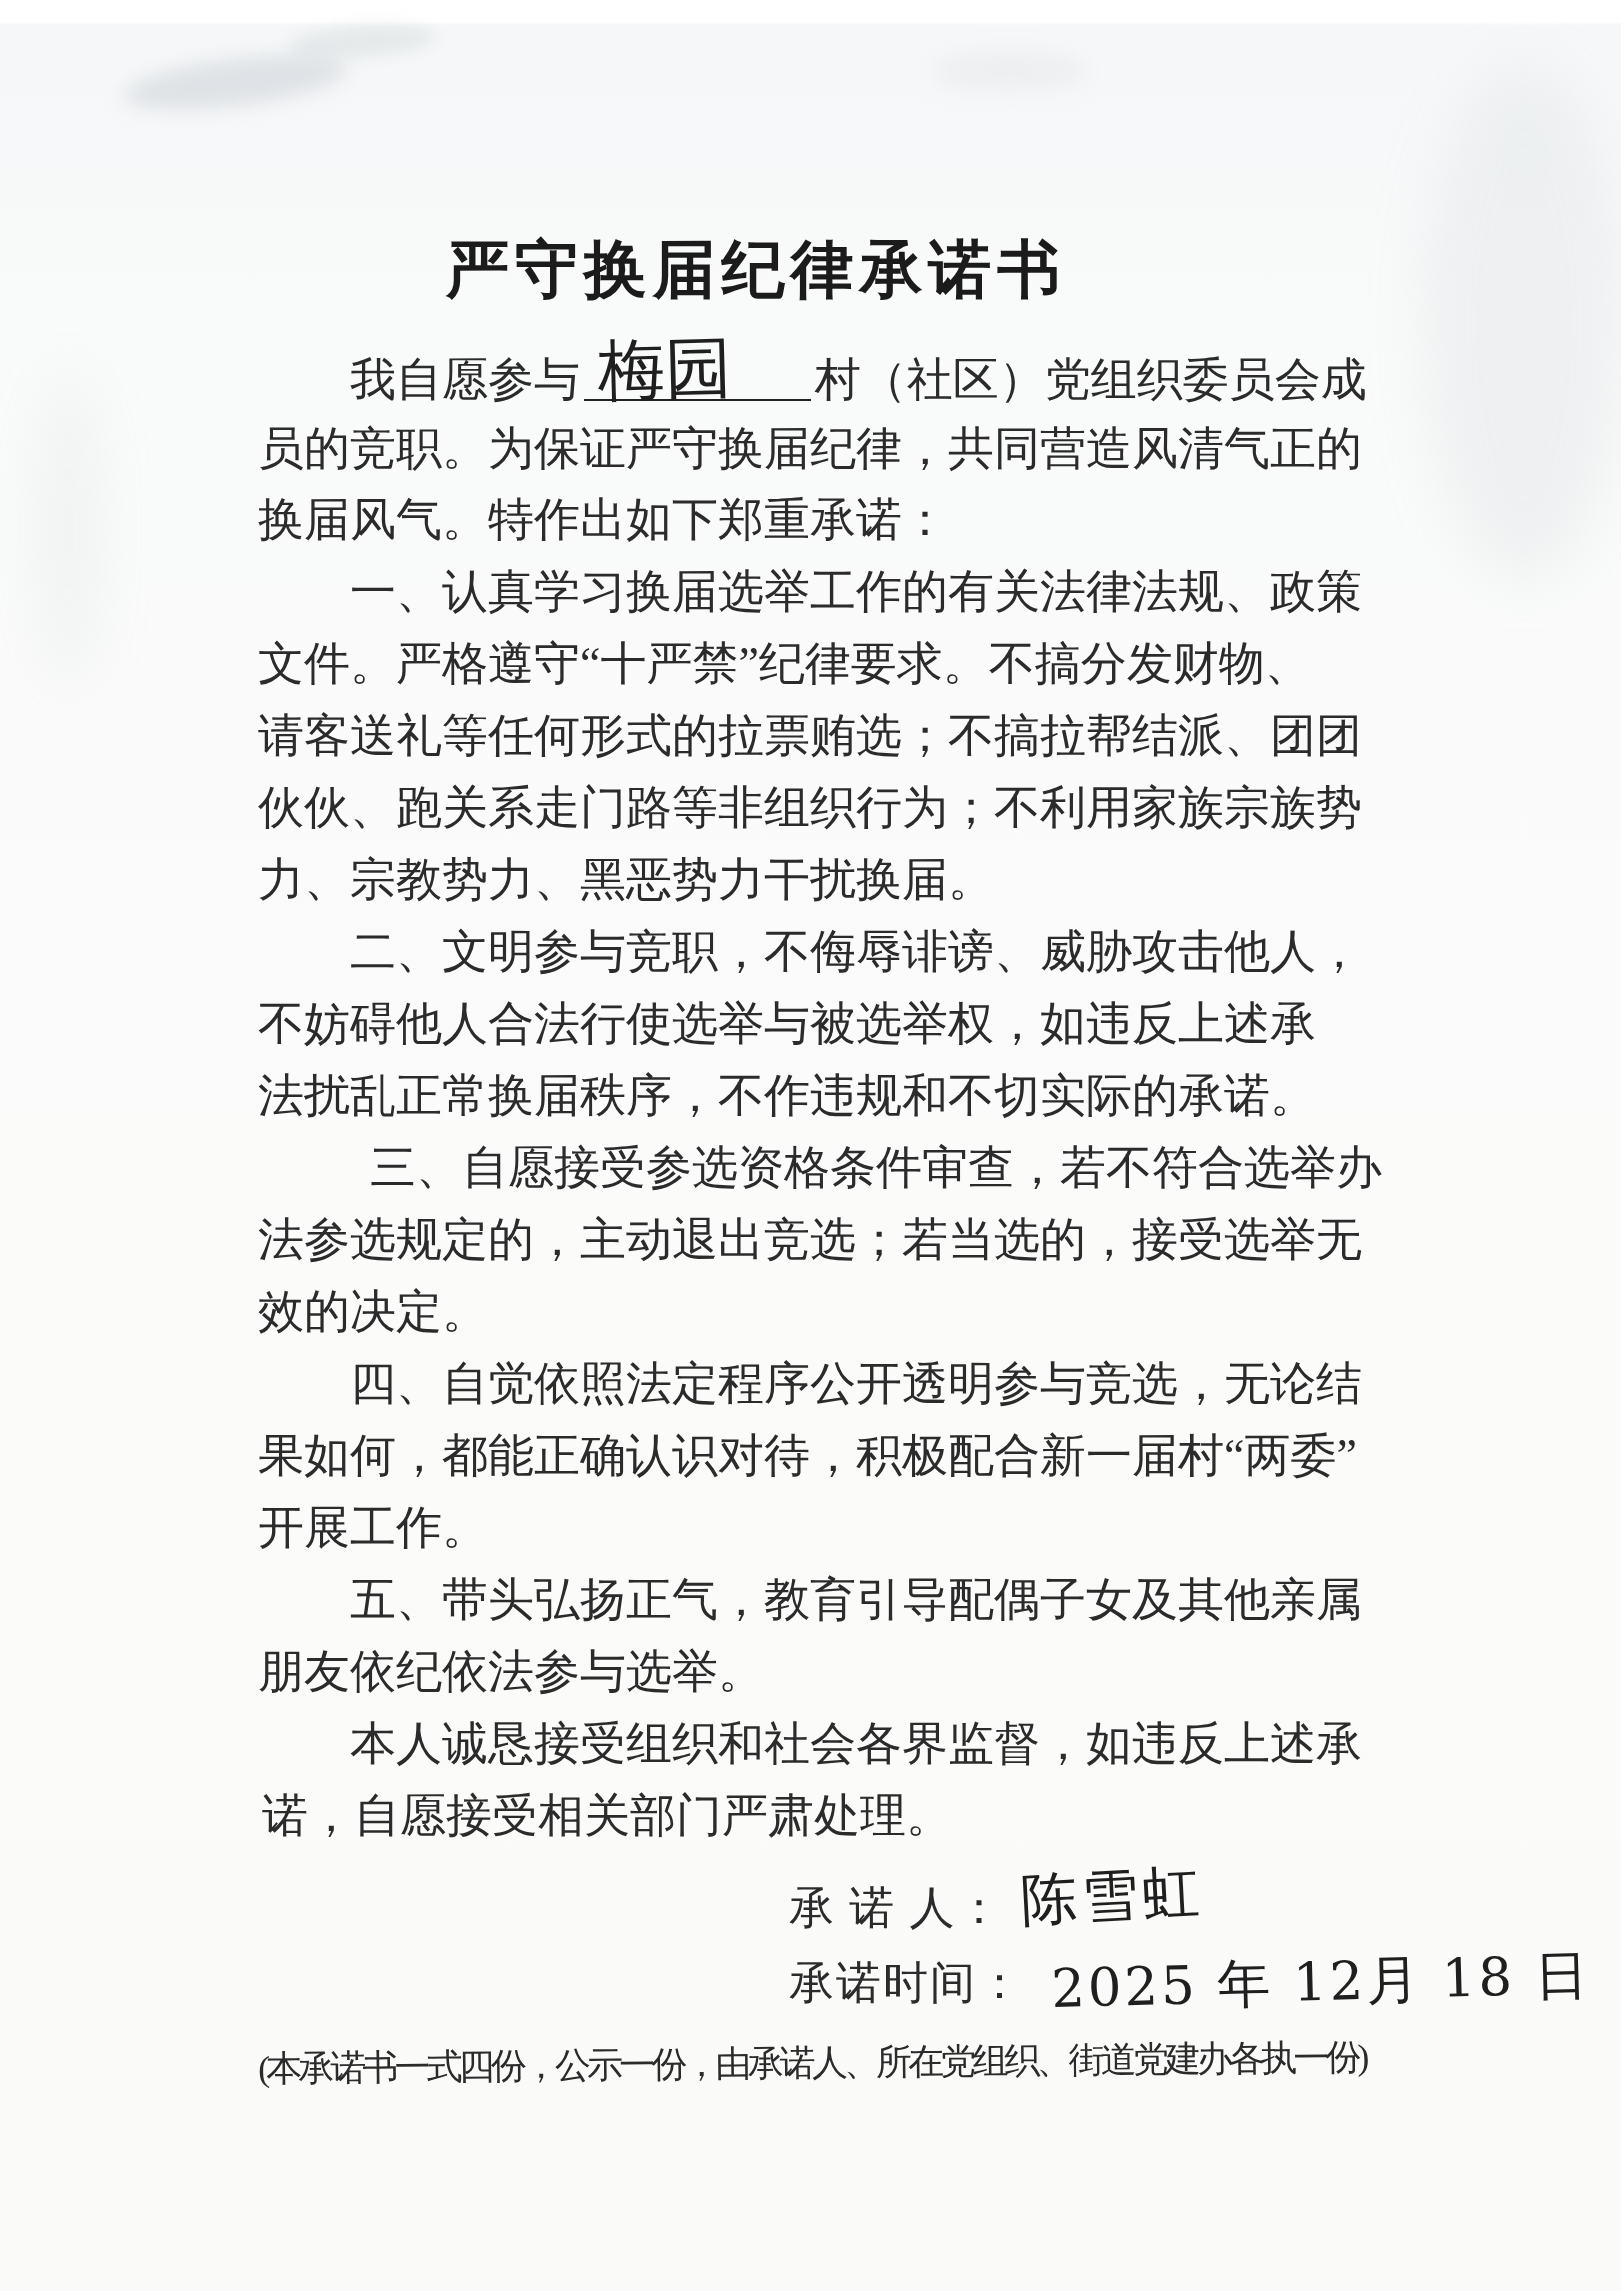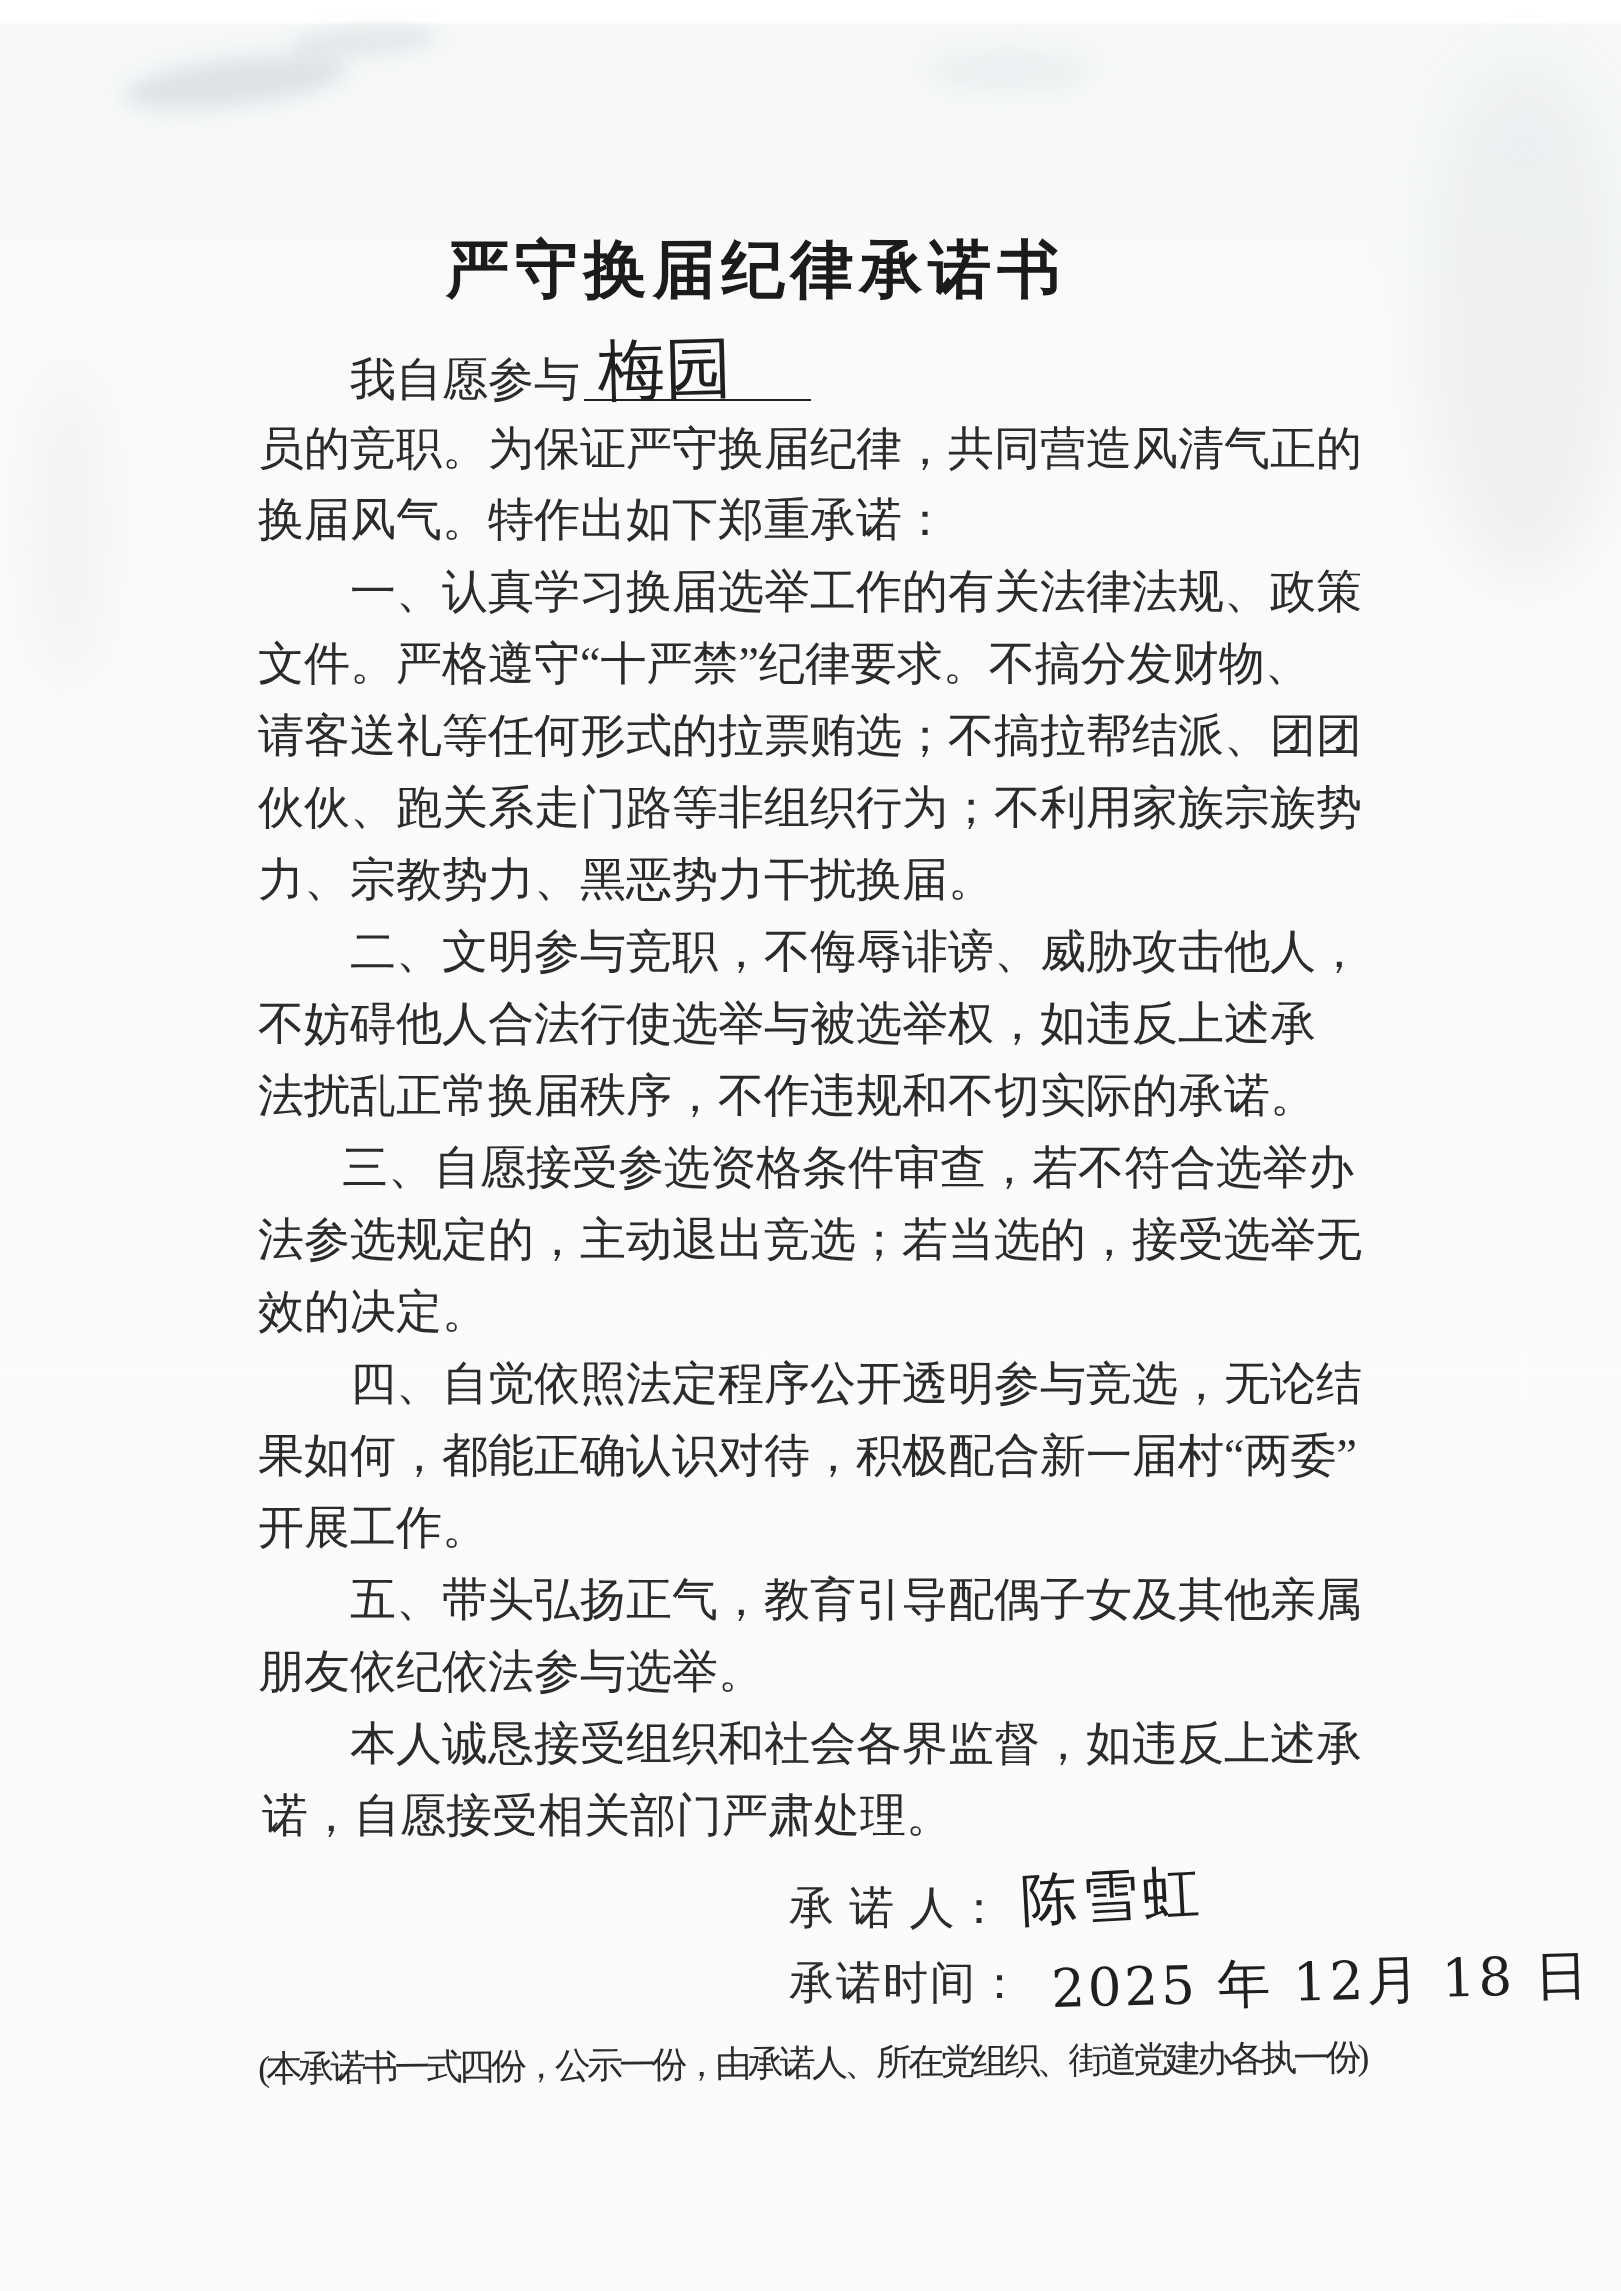--- a/index.html
+++ b/index.html
@@ -119,35 +119,35 @@
 
   <div class="smudge s1"></div>
   <div class="smudge s2"></div>
   <div class="smudge s3"></div>
   <div class="smudge s4"></div>
   <div class="smudge s5"></div>
 
   <h1 class="title">严守换届纪律承诺书</h1>
 
   <div class="line opening">
-    <span>我自愿参与</span><span class="blank"><span class="hw hw-village">梅园</span></span>
+    <span>我自愿参与</span><span class="blank"><span class="hw hw-village">梅园</span></span><span>村（社区）党组织委员会成</span>
   </div>
 
   <div id="bodyLines">
       <div class="line" style="top: 419px; left: 258px;">员的竞职。为保证严守换届纪律，共同营造风清气正的</div>
       <div class="line" style="top: 490px; left: 258px;">换届风气。特作出如下郑重承诺：</div>
       <div class="line" style="top: 562px; left: 350px;">一、认真学习换届选举工作的有关法律法规、政策</div>
       <div class="line" style="top: 634px; left: 258px;">文件。严格遵守“十严禁”纪律要求。不搞分发财物、</div>
       <div class="line" style="top: 706px; left: 258px;">请客送礼等任何形式的拉票贿选；不搞拉帮结派、团团</div>
       <div class="line" style="top: 778px; left: 258px;">伙伙、跑关系走门路等非组织行为；不利用家族宗族势</div>
       <div class="line" style="top: 850px; left: 258px;">力、宗教势力、黑恶势力干扰换届。</div>
       <div class="line" style="top: 922px; left: 350px;">二、文明参与竞职，不侮辱诽谤、威胁攻击他人，</div>
       <div class="line" style="top: 994px; left: 258px;">不妨碍他人合法行使选举与被选举权，如违反上述承</div>
       <div class="line" style="top: 1066px; left: 258px;">法扰乱正常换届秩序，不作违规和不切实际的承诺。</div>
-      <div class="line" style="top: 1138px; left: 342px;">三、自愿接受参选资格条件审查，若不符合选举办</div>
+      <div class="line" style="top: 1138px; left: 370px;">三、自愿接受参选资格条件审查，若不符合选举办</div>
       <div class="line" style="top: 1210px; left: 258px;">法参选规定的，主动退出竞选；若当选的，接受选举无</div>
       <div class="line" style="top: 1282px; left: 258px;">效的决定。</div>
       <div class="line" style="top: 1354px; left: 350px;">四、自觉依照法定程序公开透明参与竞选，无论结</div>
       <div class="line" style="top: 1426px; left: 258px;">果如何，都能正确认识对待，积极配合新一届村“两委”</div>
       <div class="line" style="top: 1498px; left: 258px;">开展工作。</div>
       <div class="line" style="top: 1570px; left: 350px;">五、带头弘扬正气，教育引导配偶子女及其他亲属</div>
       <div class="line" style="top: 1642px; left: 258px;">朋友依纪依法参与选举。</div>
       <div class="line" style="top: 1714px; left: 350px;">本人诚恳接受组织和社会各界监督，如违反上述承</div>
       <div class="line" style="top: 1786px; left: 262px; text-align: center;">诺，自愿接受相关部门严肃处理。</div>
     </div>

